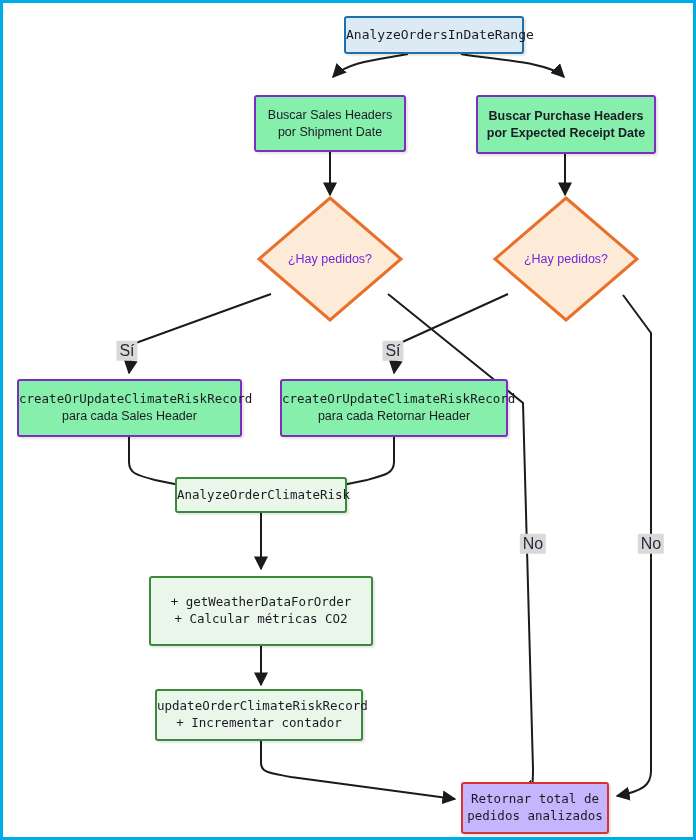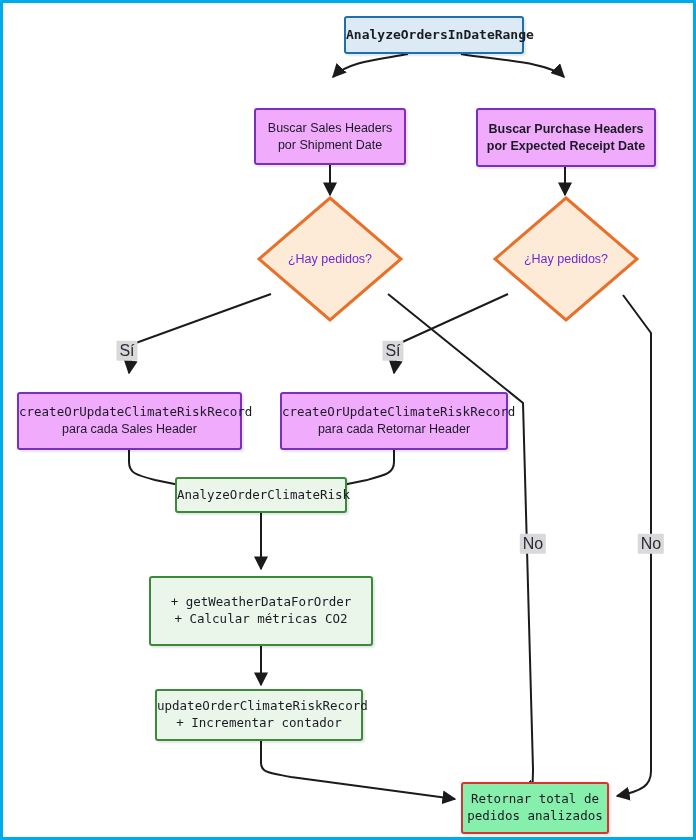--- a/index.html
+++ b/index.html
@@ -43,35 +43,33 @@
   }
   .node .lines { width: 100%; }
   .node .ln { display: block; white-space: nowrap; }
   .mono { font-family: "DejaVu Sans Mono", "Liberation Mono", monospace; }
   .sans { font-family: "Liberation Sans", sans-serif; }
 
   .n-blue {
     background: #dbeaf5;
     border: 2px solid #1f6fad;
     font-size: 13px;
-    font-weight: bold;
   }
   .n-purple {
-    background: #f0abfc;
+    background: #86efac;
     border: 2px solid #7b2fbe;
     font-size: 12.5px;
-    margin-top: 13px;
   }
   .n-green {
     background: #e9f6e9;
     border: 2px solid #3b8a3b;
     font-size: 12.5px;
   }
   .n-red {
-    background: #86efac;
+    background: #c4b5fd;
     border: 2px solid #d93232;
     font-size: 12.5px;
   }
 
   .diamond {
     position: absolute;
     box-shadow: none;
   }
   .diamond .shape {
     position: absolute;

